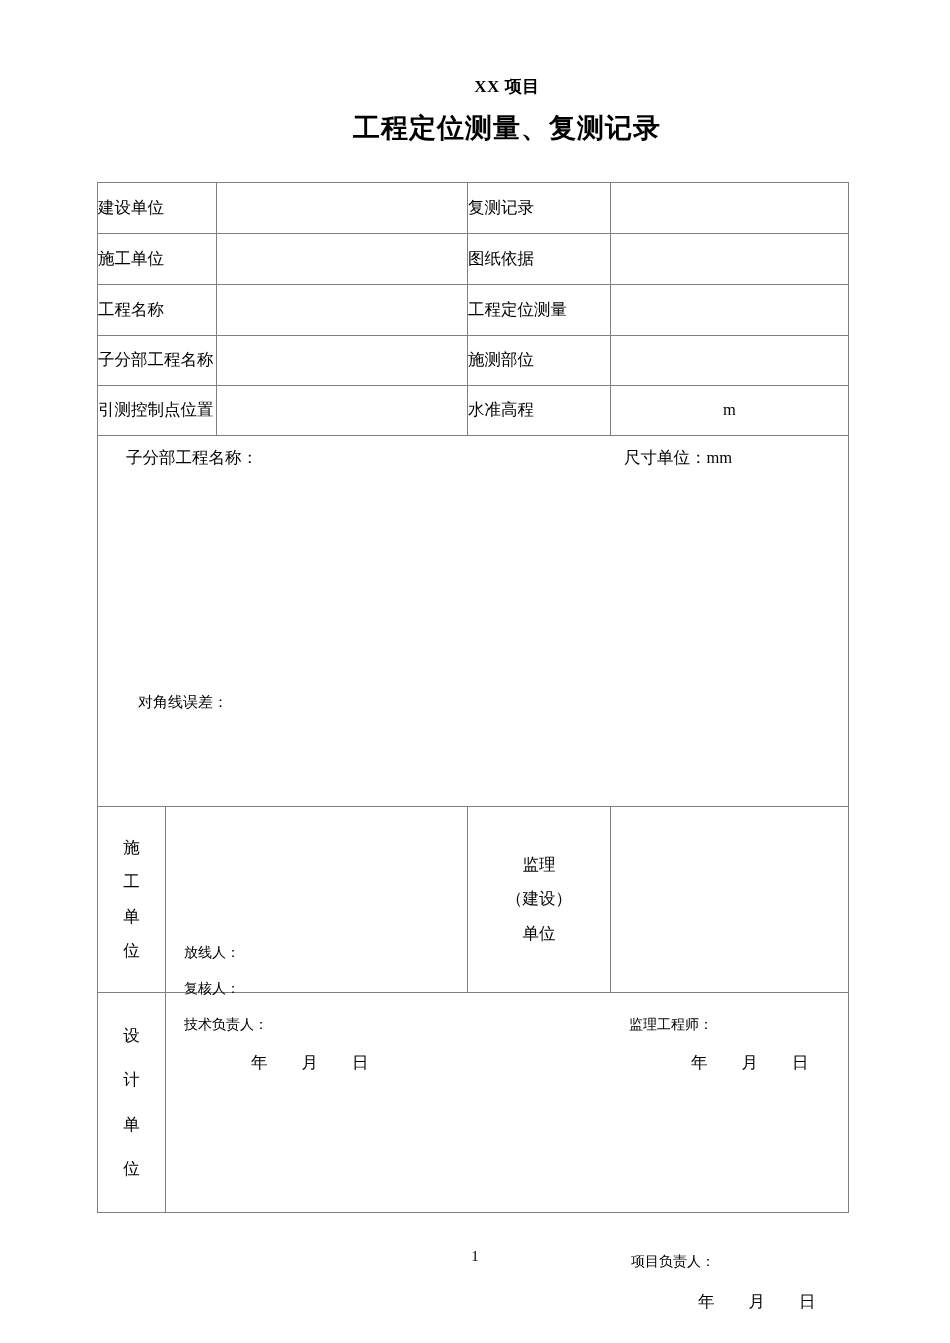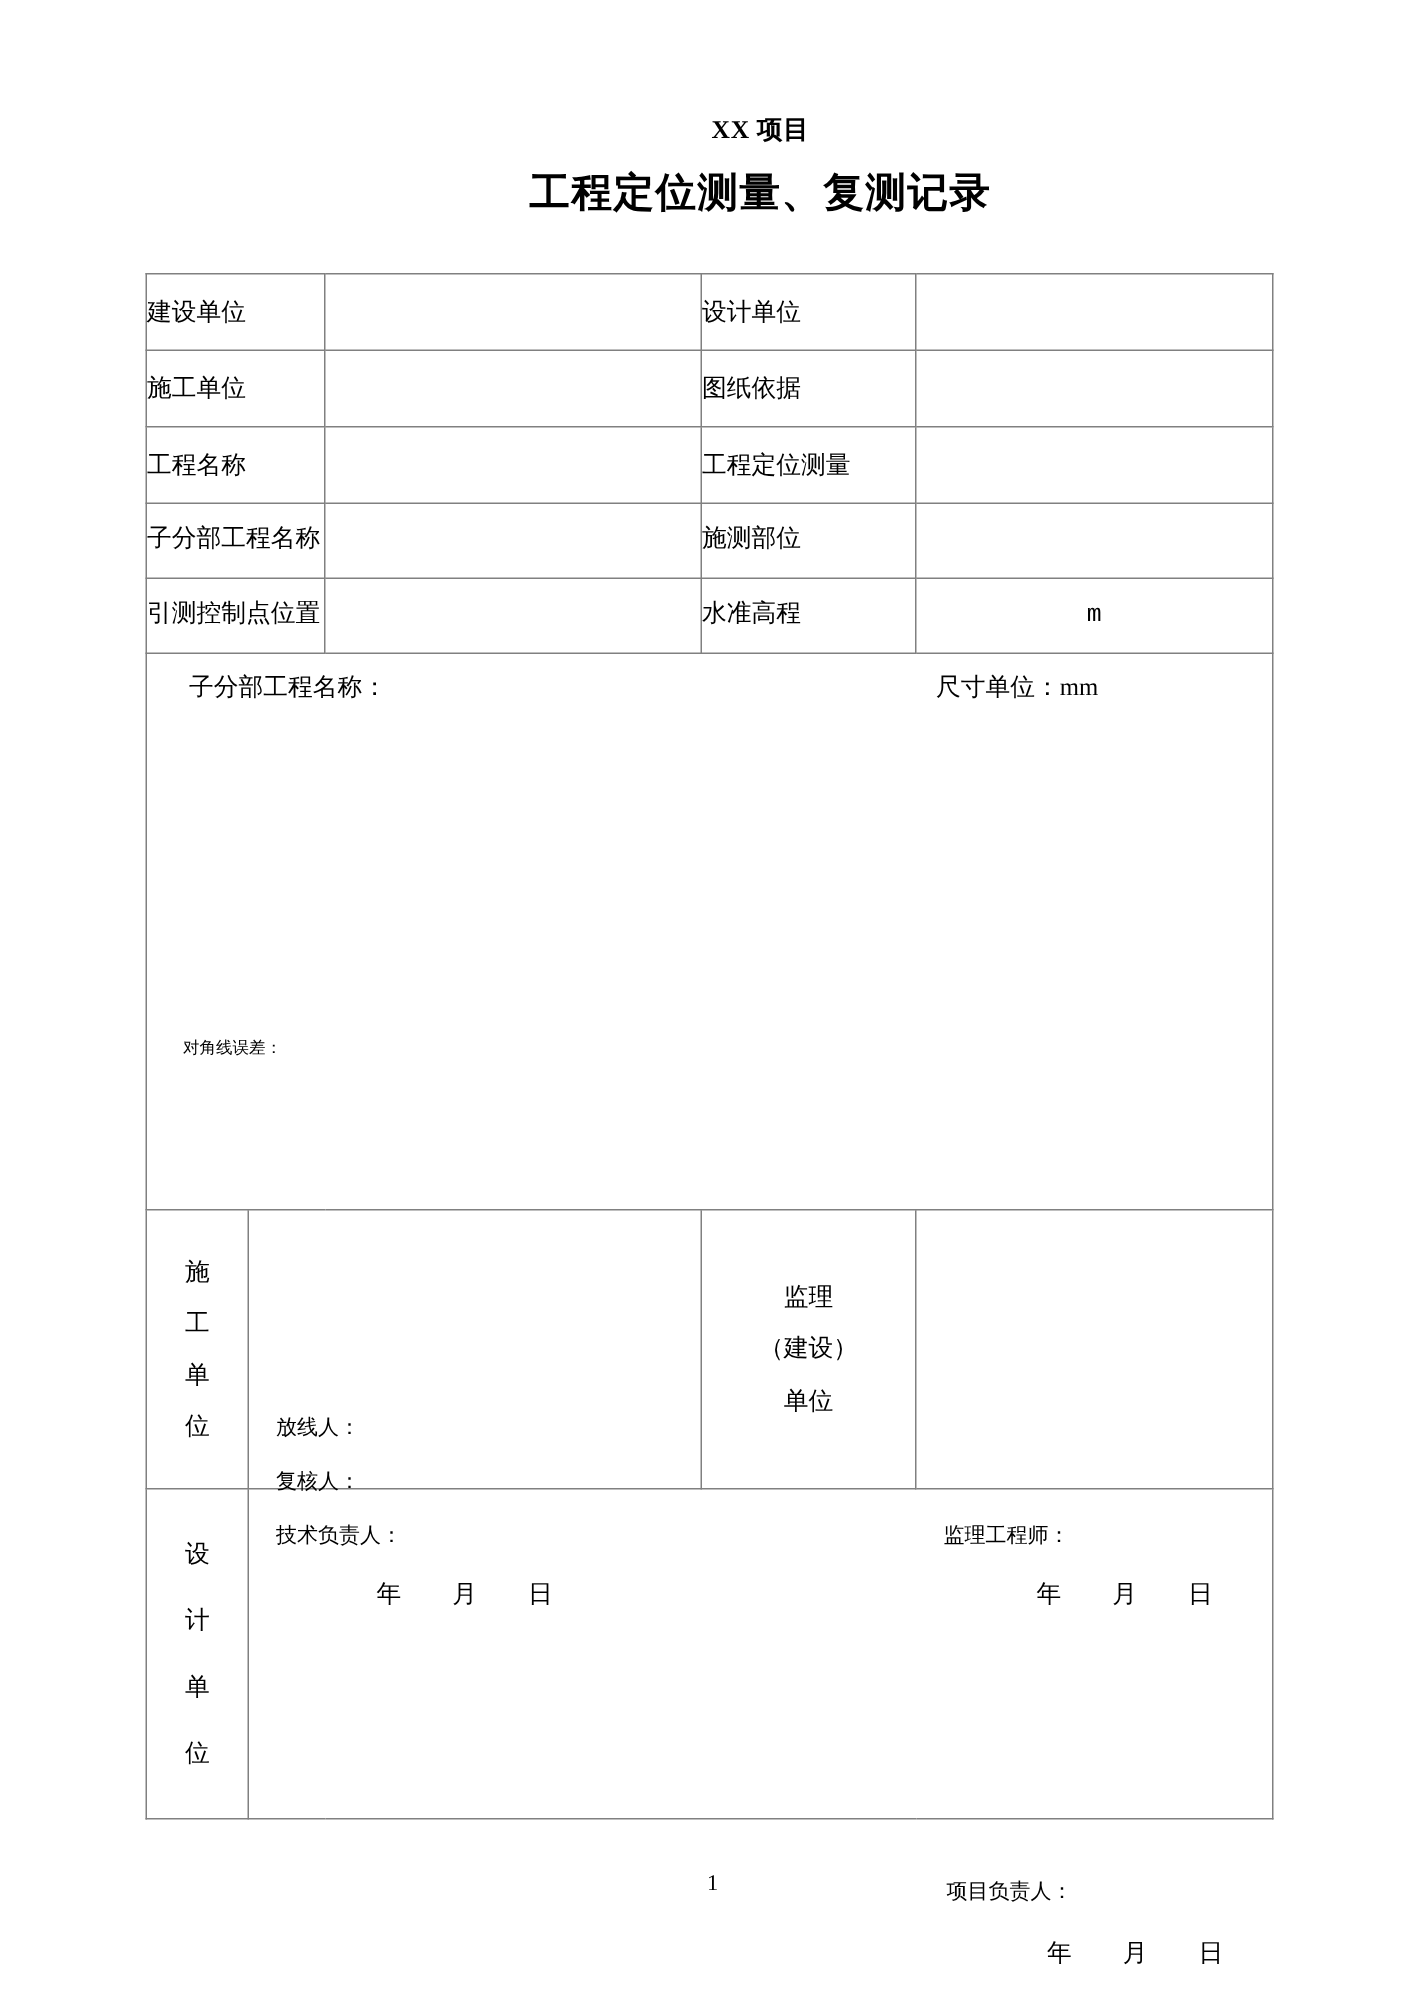--- a/index.html
+++ b/index.html
@@ -63,21 +63,21 @@
     line-height: 1.35;
   }
   .lbl {
     text-align: left;
     padding: 4px 2px;
   }
   .val {
     text-align: center;
   }
   .h-info { height: 50px; }
-  .h-info2 { height: 49px; font-family: Liberation Mono, monospace; }
+  .h-info2 { height: 49px; }
 
   
   .sketch-cell {
     height: 370px;
     vertical-align: top;
     position: relative;
     padding: 0;
   }
   .sketch-inner {
     position: relative;
@@ -98,23 +98,23 @@
     font-size: 16.5px;
   }
   .sketch-unit {
     position: absolute;
     left: 526px;
     top: 0;
     font-size: 16.5px;
   }
   .diag-label {
     position: absolute;
-    left: 24px;
+    left: 40px;
     top: 256px;
-    font-size: 11px;
+    font-size: 15px;
   }
 
   
   .vlabel {
     text-align: center;
     font-size: 16.5px;
     line-height: 1.05;
     padding: 0 2px;
   }
   .vlabel span {
@@ -175,21 +175,21 @@
       <col style="width:251px">
       <col style="width:88px">
       <col style="width:55px">
       <col style="width:238px">
     </colgroup>
     <tbody>
 
       <tr>
         <td class="lbl h-info" colspan="2">建设单位</td>
         <td class="val h-info"></td>
-        <td class="lbl h-info" colspan="2">设计单位</td>
+        <td class="lbl h-info" colspan="2">复测记录</td>
         <td class="val h-info"></td>
       </tr>
 
       <tr>
         <td class="lbl h-info" colspan="2">施工单位</td>
         <td class="val h-info"></td>
         <td class="lbl h-info" colspan="2">图纸依据</td>
         <td class="val h-info"></td>
       </tr>
 

